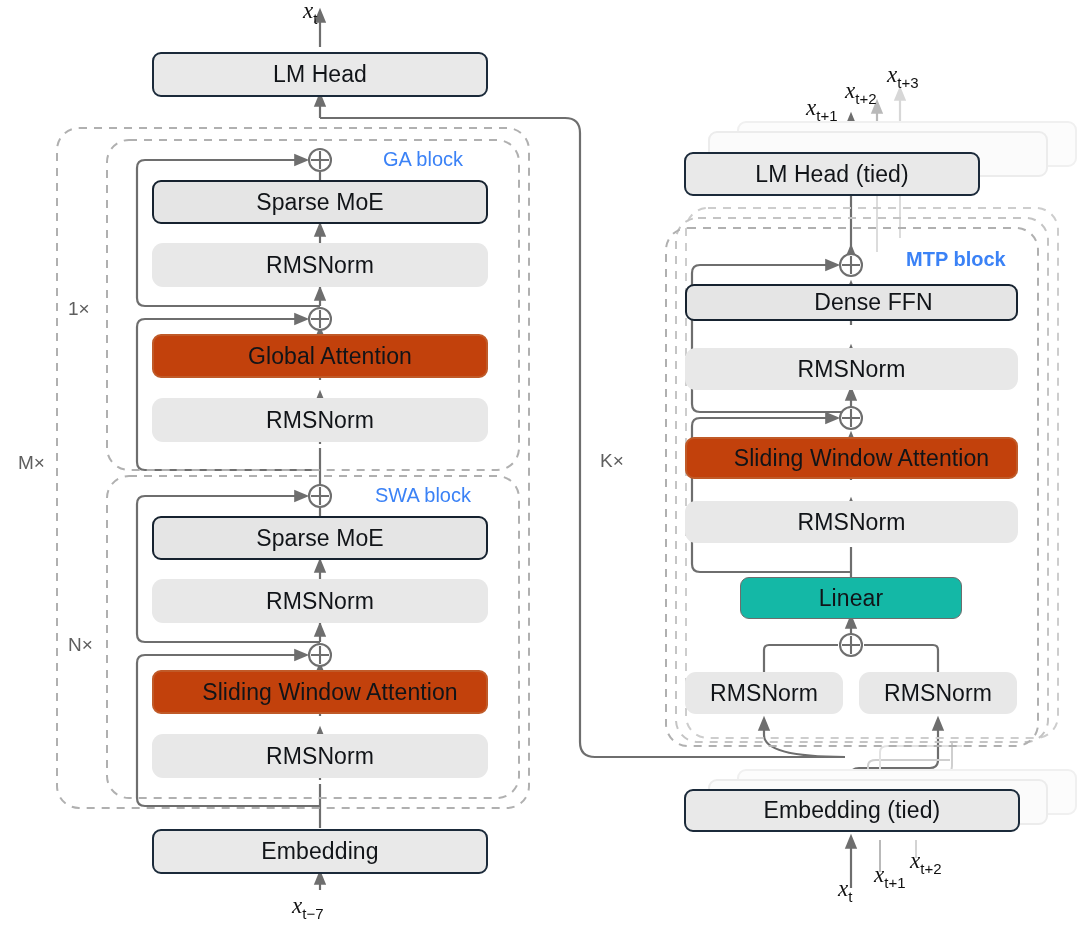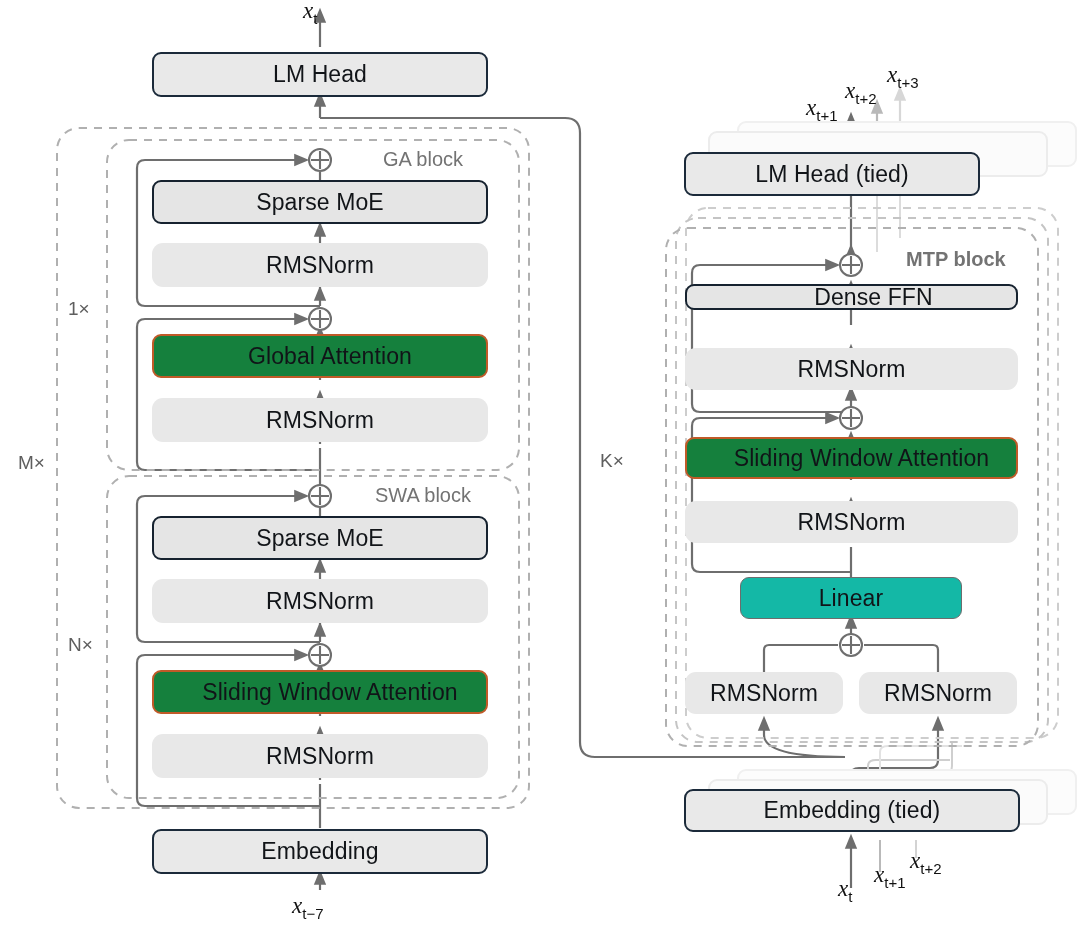--- a/index.html
+++ b/index.html
@@ -4,26 +4,26 @@
 <style>
   html,body{margin:0;padding:0;background:#ffffff;}
   #stage{position:relative;width:1080px;height:926px;background:#fff;
          font-family:"Liberation Sans","DejaVu Sans",sans-serif;overflow:hidden;}
   svg#wires{position:absolute;left:0;top:0;width:1080px;height:926px;}
   .node{position:absolute;box-sizing:border-box;display:flex;align-items:center;
         justify-content:center;text-align:center;border-radius:9px;
         font-size:23px;color:#111418;letter-spacing:.1px;white-space:nowrap;}
   .n-dark{background:#e9e9e9;border:2.4px solid #1b2a3a;}
   .n-moe{background:#e5e5e5;border:2.4px solid #16222f;}
-  .n-orange{background:#15803d;border:2px solid #c05a28;padding-left:20px;}
+  .n-orange{background:#c2410c;border:2px solid #c05a28;padding-left:20px;}
   .n-gray{background:#e8e8e8;border:none;border-radius:11px;}
   .n-plain{background:#14b8a6;border:1.8px solid #6d6d6d;}
   .ghost{background:#fbfbfb;border:2px solid #ececec;border-radius:9px;}
   .ghost2{background:#fcfcfc;border:2px solid #f0f0f0;border-radius:9px;}
-  .label{position:absolute;font-size:20px;color:#737373;white-space:nowrap;}
+  .label{position:absolute;font-size:20px;color:#3b82f6;white-space:nowrap;}
   .mult{position:absolute;font-size:19px;color:#5e5e5e;white-space:nowrap;}
   .tok{position:absolute;font-size:23px;color:#111;white-space:nowrap;
        font-family:"Liberation Serif","DejaVu Serif",serif;font-style:italic;}
   .tok sub{font-size:15px;font-style:normal;font-family:"Liberation Sans",sans-serif;}
 </style>
 </head>
 <body>
 
 <div id="stage">
 
@@ -193,21 +193,21 @@
     <span>x</span><sub>t+3</sub>
   </div>
 
   <div class="ghost2" style="position:absolute;left:737px;top:121px;width:336px;height:42px;"></div>
   <div class="ghost" style="position:absolute;left:708px;top:131px;width:336px;height:42px;"></div>
   <div class="node n-dark" style="left:684px;top:152px;width:296px;height:44px;">LM Head (tied)</div>
 
   <div class="label" style="left:906px;top:248px;font-weight:bold;">MTP block</div>
   <div class="mult" style="left:600px;top:450px;">K×</div>
 
-  <div class="node n-moe" style="left:685px;top:284px;width:333px;height:26px;padding-left:44px;">Dense FFN</div>
+  <div class="node n-moe" style="left:685px;top:284px;width:333px;height:37px;padding-left:44px;">Dense FFN</div>
   <div class="node n-gray" style="left:685px;top:348px;width:333px;height:42px;">RMSNorm</div>
   <div class="node n-orange" style="left:685px;top:437px;width:333px;height:42px;">Sliding Window Attention</div>
   <div class="node n-gray" style="left:685px;top:501px;width:333px;height:42px;">RMSNorm</div>
   <div class="node n-plain" style="left:740px;top:577px;width:222px;height:42px;">Linear</div>
   <div class="node n-gray" style="left:685px;top:672px;width:158px;height:42px;">RMSNorm</div>
   <div class="node n-gray" style="left:859px;top:672px;width:158px;height:42px;">RMSNorm</div>
 
   <div class="ghost2" style="position:absolute;left:737px;top:769px;width:336px;height:42px;"></div>
   <div class="ghost" style="position:absolute;left:708px;top:779px;width:336px;height:42px;"></div>
   <div class="node n-dark" style="left:684px;top:789px;width:336px;height:43px;">Embedding (tied)</div>

